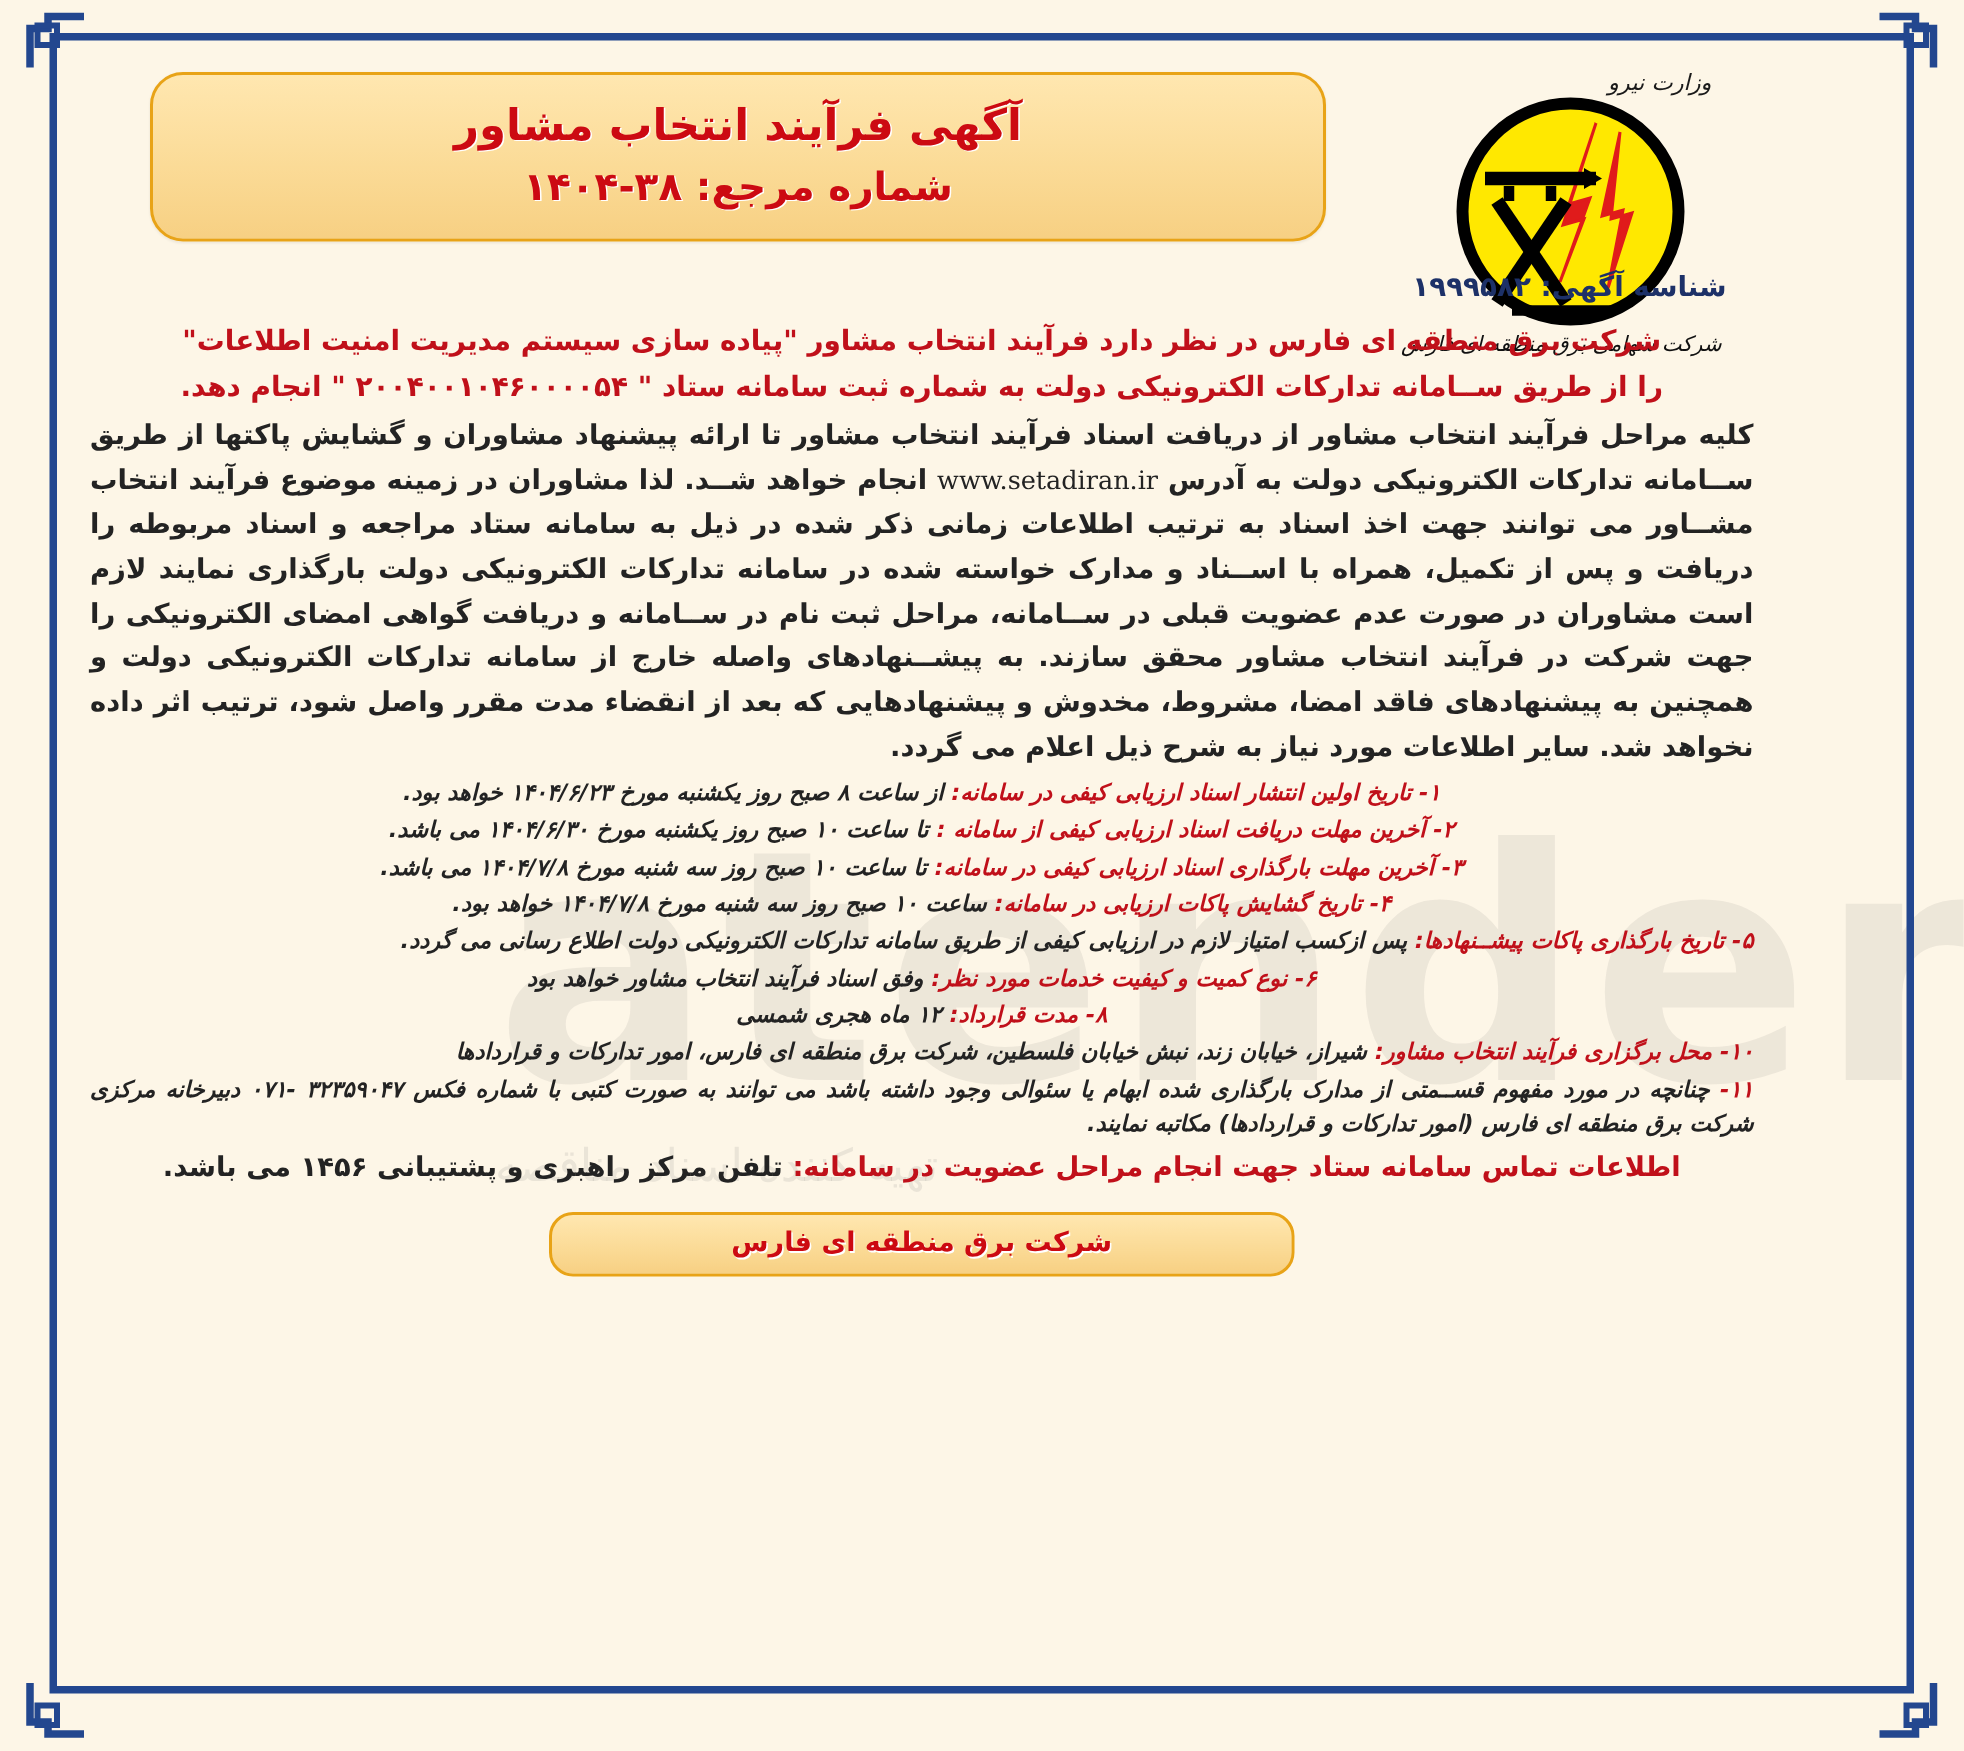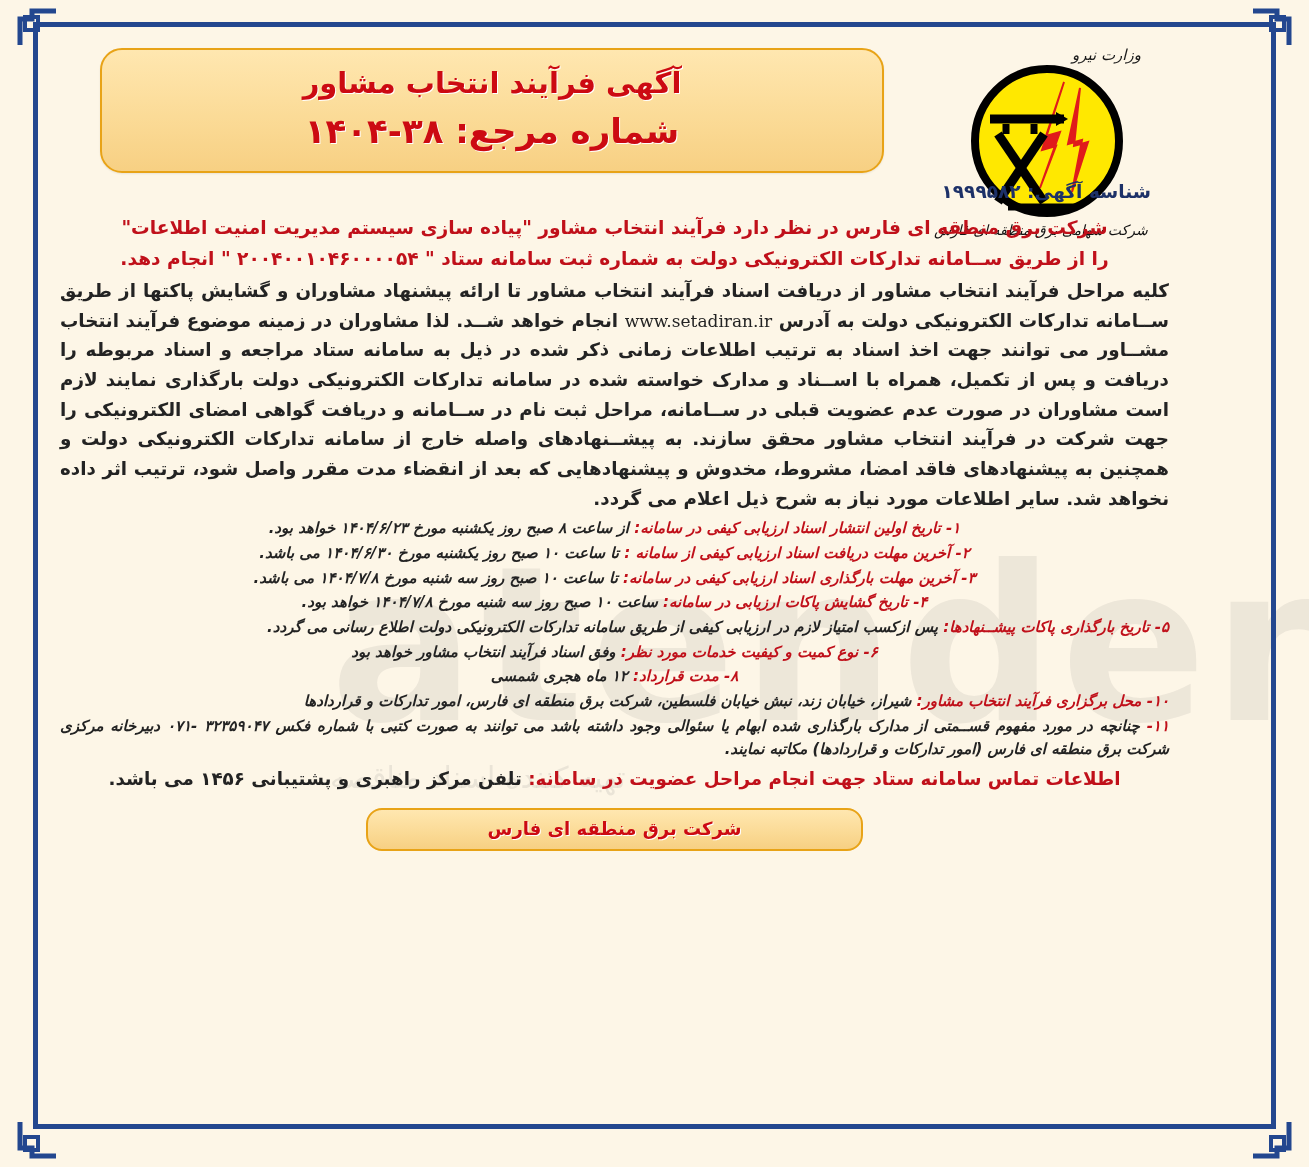--- a/index.html
+++ b/index.html
@@ -117,21 +117,21 @@
   }
   .title-main{
     color:#cc0a12;
     font-size:29px;
     font-weight:bold;
     line-height:1.5;
     text-shadow:1px 1px 0 #fff;
   }
   .title-ref{
     color:#cc0a12;
-    font-size:34px;
+    font-size:26px;
     font-weight:bold;
     line-height:1.5;
     text-shadow:1px 1px 0 #fff;
   }
 
   
   .ids{
     text-align:right;
     color:#1d3168;
     font-size:18.5px;

